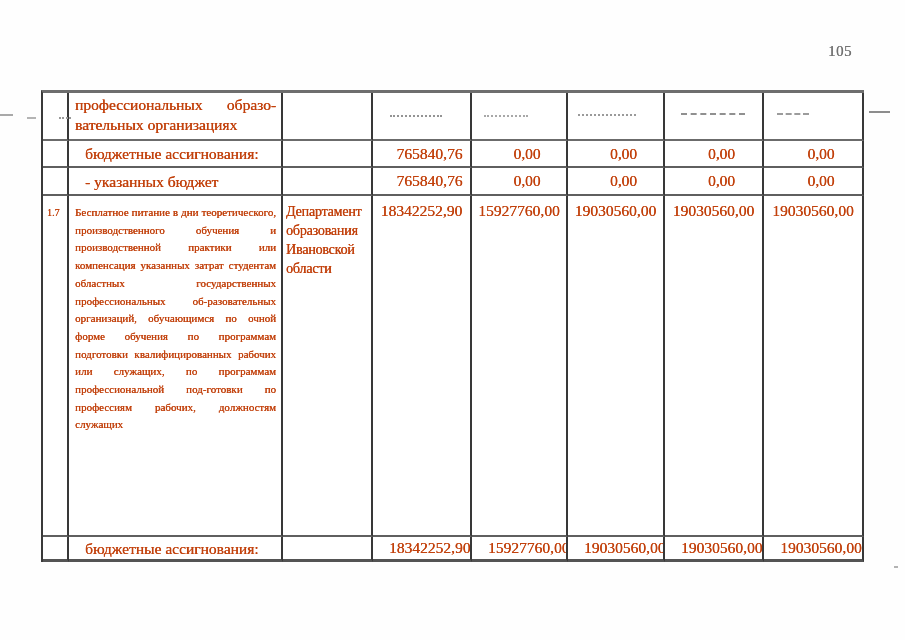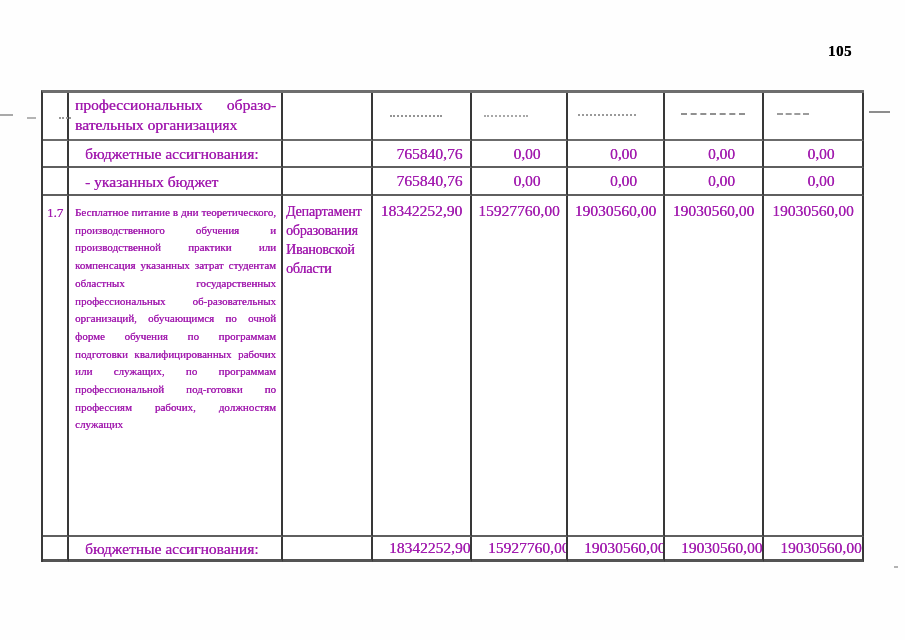--- a/index.html
+++ b/index.html
@@ -5,45 +5,44 @@
   html, body { margin:0; padding:0; }
   body {
     width:905px; height:640px; position:relative;
     background:#ffffff; overflow:hidden;
     font-family:"Liberation Serif","DejaVu Serif",serif;
   }
   .sheet { position:absolute; inset:0; background:#fefefe; }
 
   .pagenum {
     position:absolute; left:828px; top:43px;
-    font-size:15px; color:#000000; letter-spacing:0.5px;
+    font-size:15px; color:#737373; letter-spacing:0.5px;
     text-shadow:0.3px 0 0 currentColor;
-    font-weight:bold;
   }
 
   .table {
     position:absolute; left:41px; top:90px;
     display:grid;
     grid-template-columns:26px 214px 90px 99px 96px 97px 99px 100px;
     grid-template-rows:48px 27px 28px 341px 25px;
     border-top:3px solid #6e6e6e;
     border-left:2px solid #3a3a3a;
     background:#fff;
   }
   .cell {
     box-sizing:border-box; overflow:hidden;
     border-right:2px solid #383838;
     border-bottom:2px solid #5f5f5f;
     display:flex; align-items:flex-start;
-    color:#a21caf; font-size:15.5px; line-height:19px;
+    color:#c2410c; font-size:15.5px; line-height:19px;
     text-shadow:0.3px 0 0 currentColor;
   }
   .tx { display:block; width:100%; }
 
-  .num  { padding:7px 1px 1px 4px; font-size:13px;justify-content:center; }
+  .num  { padding:7px 1px 1px 4px; font-size:10px;justify-content:center; }
   .desc { padding:2px 5px 1px 6px; }
   .desc .tx { text-align:justify; }
   .dept { padding:2px 1px 1px 3px; }
   .val  { justify-content:flex-end; }
   .val .tx { text-align:center; }
 
   
   .cell.r0 { border-bottom:2px solid #6b6b6b; }
   .cell.r0.desc { line-height:20px; }
   .cell.r1, .cell.r2, .cell.r4 { align-items:center; line-height:16px;padding-left:16px; }

